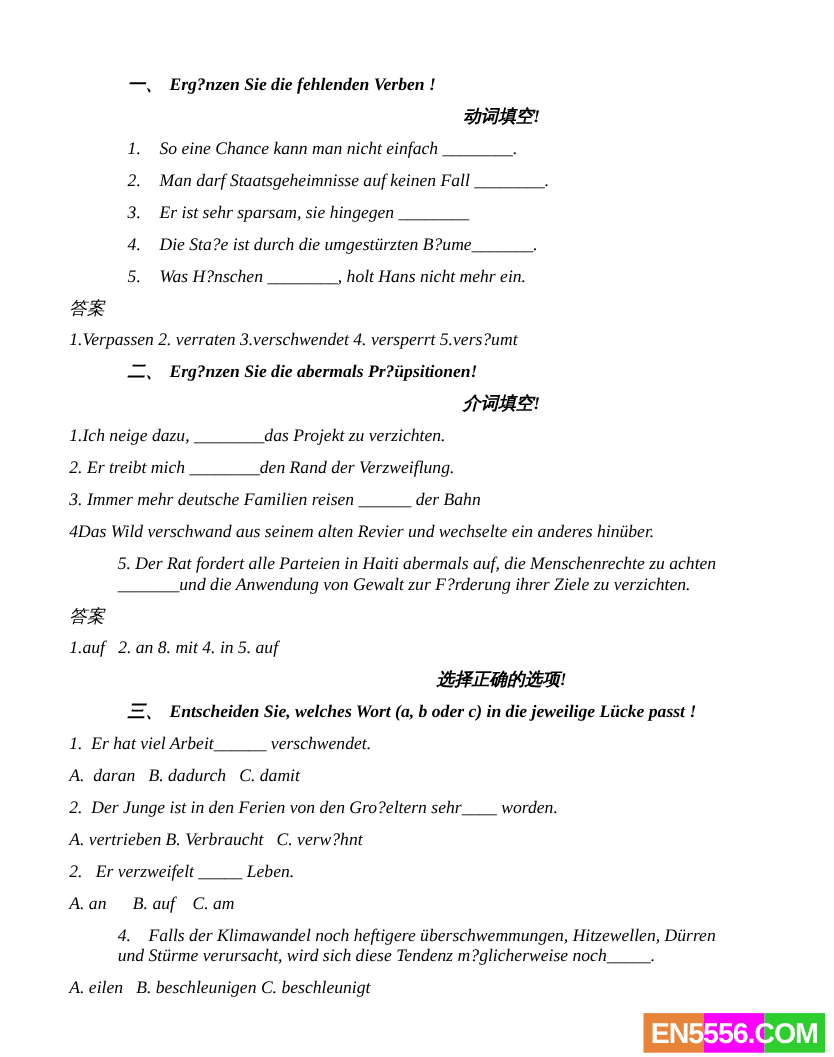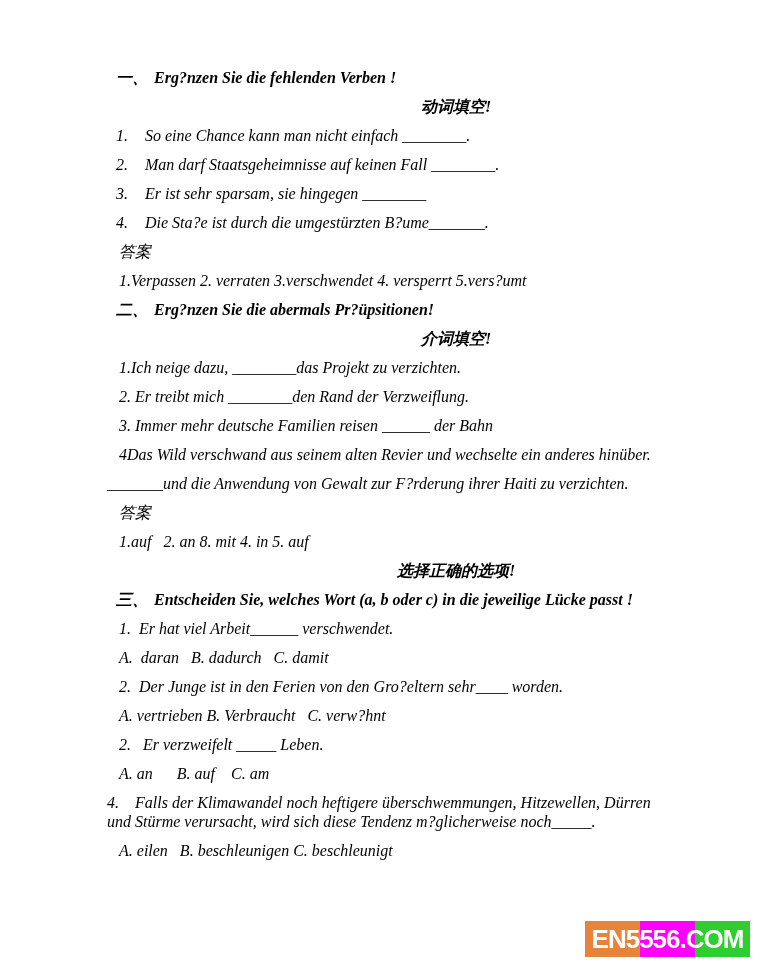--- a/index.html
+++ b/index.html
@@ -8,21 +8,21 @@
     font-family:"Liberation Serif","DejaVu Serif",serif;
     font-size:16px; color:#000; overflow:hidden;
   }
   .doc { position:absolute; top:64px; left:0; right:0; }
   .blk { line-height:19px; margin:4px 0 10px 0; white-space:pre;font-style:italic; }
   .heading { font-weight:bold; padding-left:116px; }
   .heading .hnum { display:inline-block; width:38px; }
   .cn { font-weight:bold; padding-left:154px;text-align:center; }
   .li { padding-left:116px; }
   .li .linum { display:inline-block; width:29px; }
-  .p { padding-left:119px; }
+  .p { padding-left:63px; }
   .wrap { padding-left:107px; }
   .wrap .wl { line-height:19px; white-space:pre; }
   .wm {
     position:absolute; right:8px; bottom:4px; width:165px; height:36px;
     display:flex;
   }
   .wm-seg { flex:1 1 0; }
   .wm-text {
     position:absolute; left:0; top:0; right:0; bottom:0;
     display:flex; align-items:center; justify-content:center;
@@ -34,29 +34,30 @@
 <body>
 
 <div class="page">
   <div class="doc">
       <div class="blk heading"><span class="hnum">一、</span><span>Erg?nzen Sie die fehlenden Verben !</span></div>
       <div class="blk cn">动词填空!</div>
       <div class="blk li"><span class="linum">1.</span><span>So eine Chance kann man nicht einfach ________.</span></div>
       <div class="blk li"><span class="linum">2.</span><span>Man darf Staatsgeheimnisse auf keinen Fall ________.</span></div>
       <div class="blk li"><span class="linum">3.</span><span>Er ist sehr sparsam, sie hingegen ________</span></div>
       <div class="blk li"><span class="linum">4.</span><span>Die Sta?e ist durch die umgestürzten B?ume_______.</span></div>
+      <div class="blk li"><span class="linum">5.</span><span>Was H?nschen ________, holt Hans nicht mehr ein.</span></div>
       <div class="blk p">答案</div>
       <div class="blk p">1.Verpassen 2. verraten 3.verschwendet 4. versperrt 5.vers?umt</div>
       <div class="blk heading"><span class="hnum">二、</span><span>Erg?nzen Sie die abermals Pr?üpsitionen!</span></div>
       <div class="blk cn">介词填空!</div>
       <div class="blk p">1.Ich neige dazu, ________das Projekt zu verzichten.</div>
       <div class="blk p">2. Er treibt mich ________den Rand der Verzweiflung.</div>
       <div class="blk p">3. Immer mehr deutsche Familien reisen ______ der Bahn</div>
       <div class="blk p">4Das Wild verschwand aus seinem alten Revier und wechselte ein anderes hinüber.</div>
-      <div class="blk wrap"><div class="wl">_______und die Anwendung von Gewalt zur F?rderung ihrer Haiti zu verzichten.</div></div>
+      <div class="blk wrap"><div class="wl">5. Der Rat fordert alle Parteien in Haiti abermals auf, die Menschenrechte zu achten</div><div class="wl">_______und die Anwendung von Gewalt zur F?rderung ihrer Ziele zu verzichten.</div></div>
       <div class="blk p">答案</div>
       <div class="blk p">1.auf   2. an 8. mit 4. in 5. auf</div>
       <div class="blk cn">选择正确的选项!</div>
       <div class="blk heading"><span class="hnum">三、</span><span>Entscheiden Sie, welches Wort (a, b oder c) in die jeweilige Lücke passt !</span></div>
       <div class="blk p">1.  Er hat viel Arbeit______ verschwendet.</div>
       <div class="blk p">A.  daran   B. dadurch   C. damit</div>
       <div class="blk p">2.  Der Junge ist in den Ferien von den Gro?eltern sehr____ worden.</div>
       <div class="blk p">A. vertrieben B. Verbraucht   C. verw?hnt</div>
       <div class="blk p">2.   Er verzweifelt _____ Leben.</div>
       <div class="blk p">A. an      B. auf    C. am</div>

